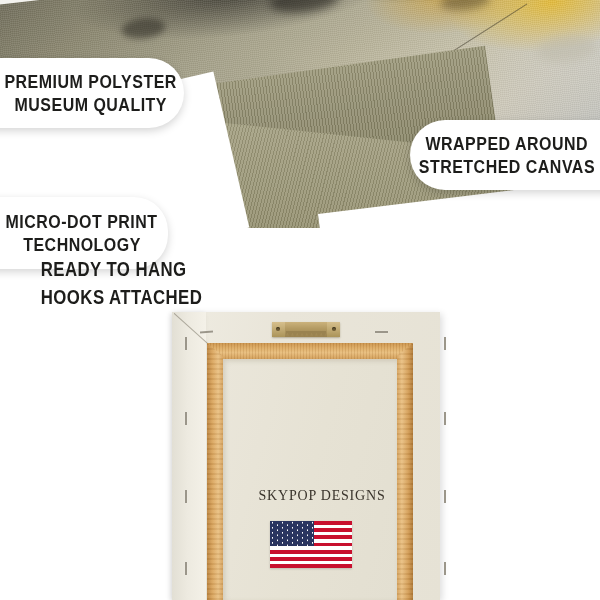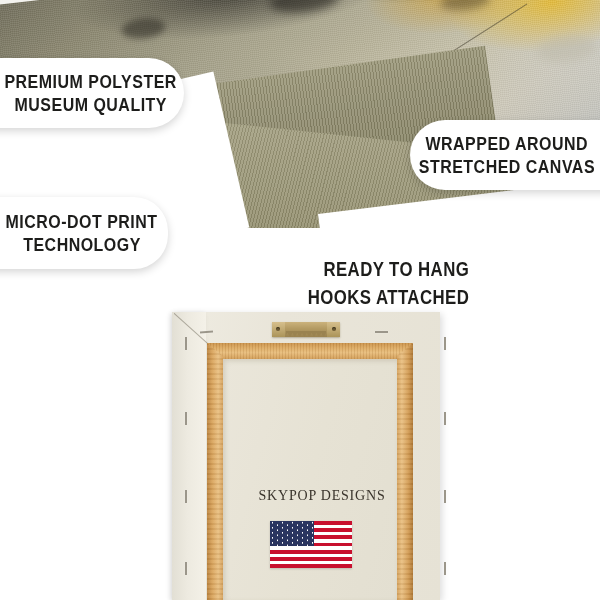--- a/index.html
+++ b/index.html
@@ -94,21 +94,21 @@
     border-radius:36px 0 0 36px; font-size:19px; padding-right:12px;
   }
   .bubble-left-bottom{
     left:-18px; top:197px; width:186px; height:72px;
     border-radius:0 34px 34px 0; font-size:19px; padding-left:14px;
   }
 
   
   .heading{
     position:absolute; left:0; top:255px; width:510px;
-    text-align:right; color:#1d1d1b;
+    text-align:left; color:#1d1d1b;
     font-family:"Liberation Sans", sans-serif;
     font-weight:700; font-size:20px; letter-spacing:.5px; line-height:1.4;
   }
   .heading span{ display:block; transform:scaleX(.84); }
 
   
   .canvas-back{
     position:absolute; left:172px; top:312px; width:268px; height:288px;
     background:linear-gradient(100deg,#efece2 0%,#e9e5d9 35%,#e6e2d5 100%);
     box-shadow:2px 2px 7px rgba(0,0,0,.14);

